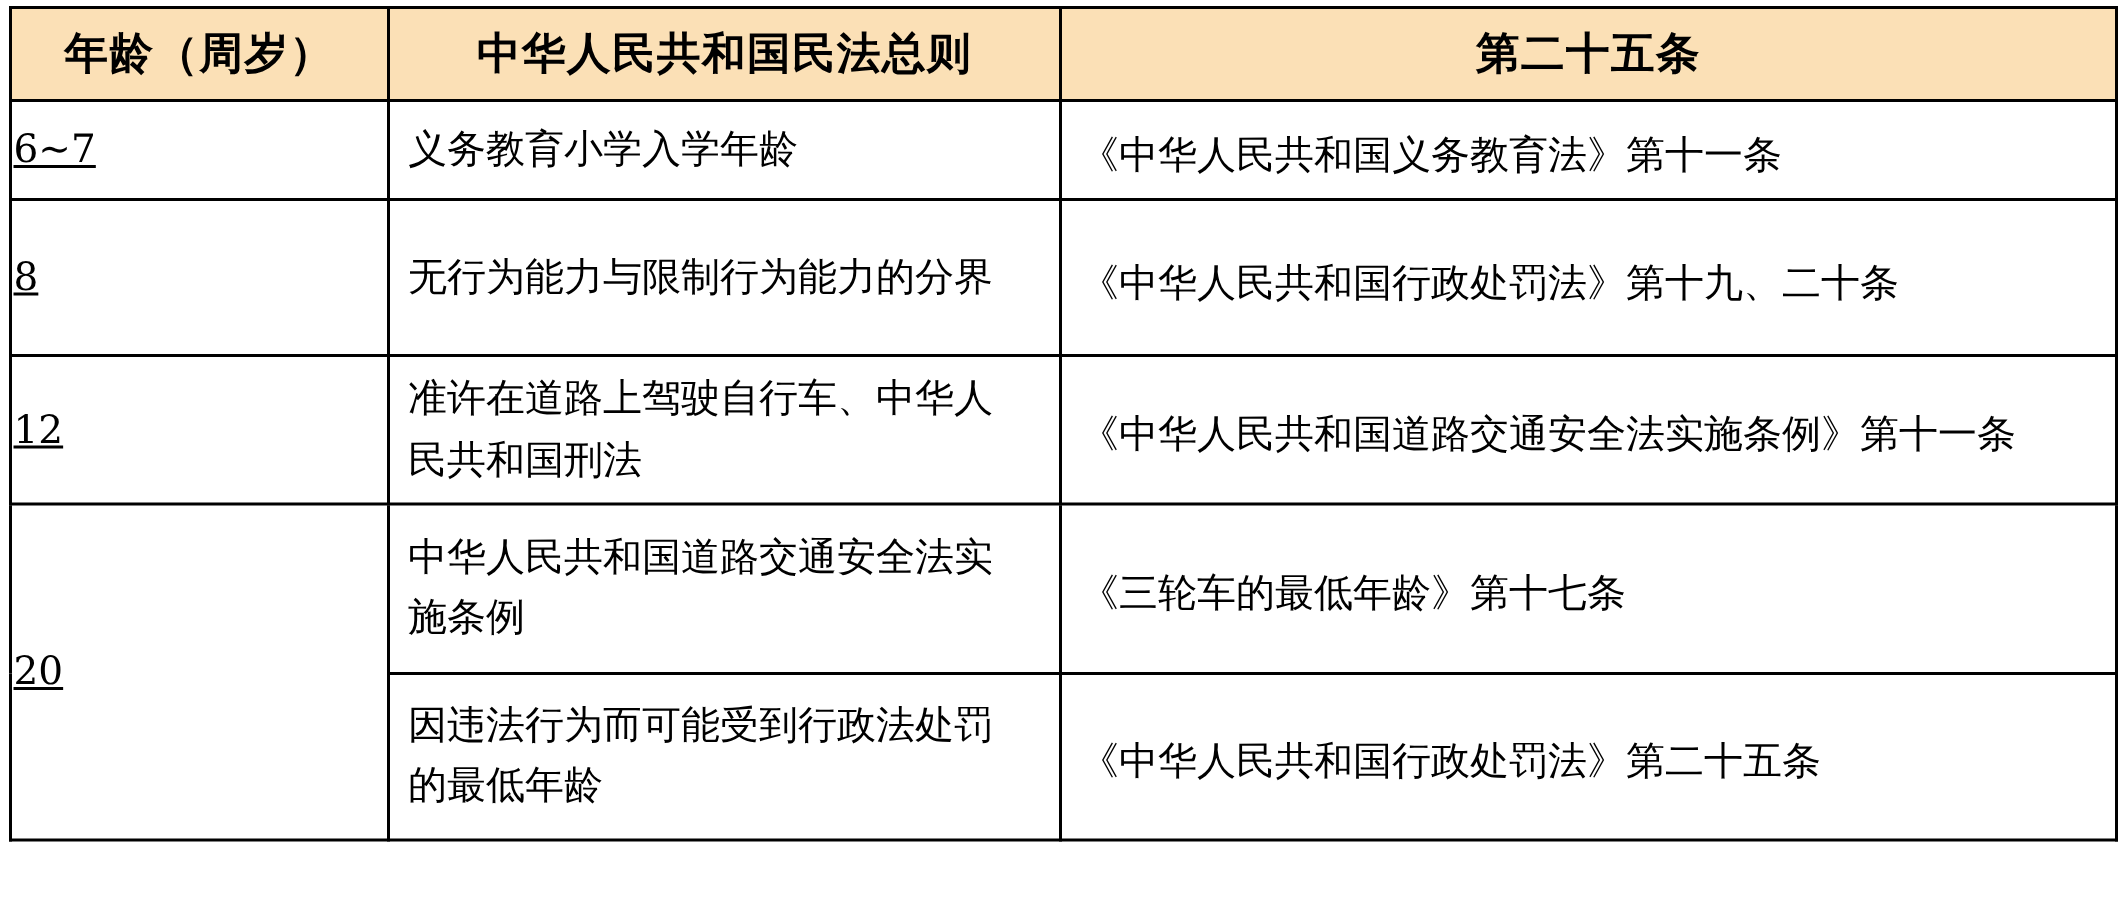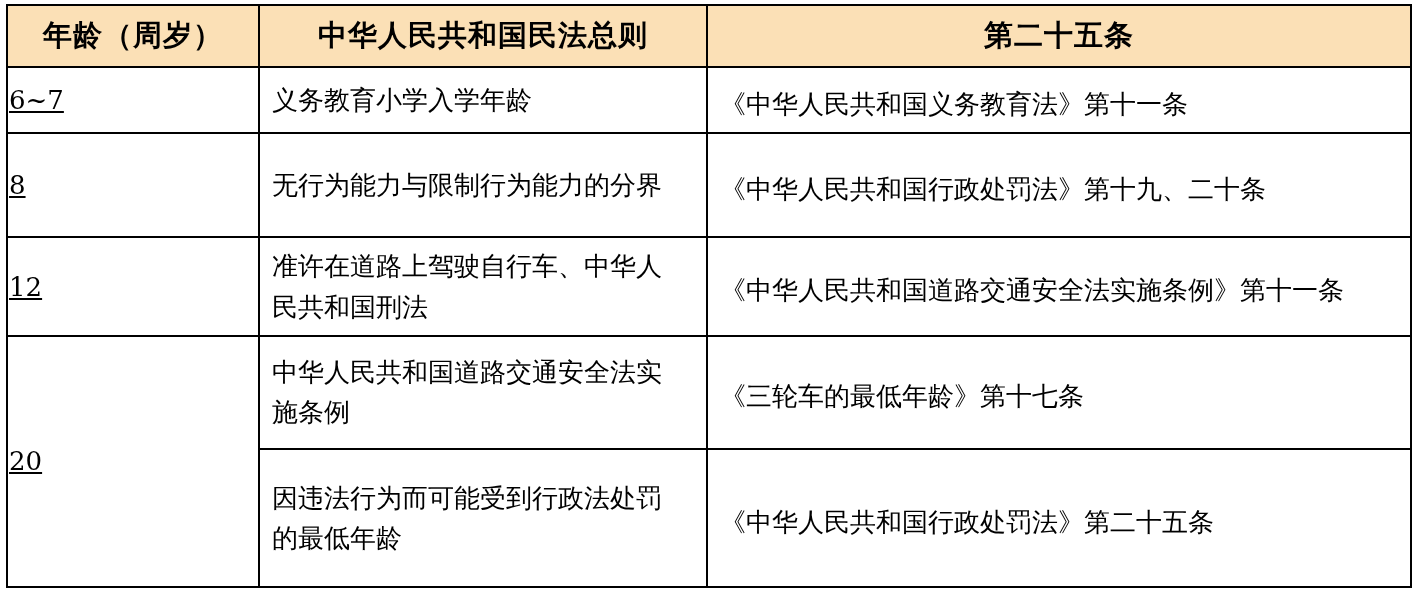--- a/index.html
+++ b/index.html
@@ -63,21 +63,21 @@
     font-size: 26px;
     line-height: 1.55;
     padding: 16px 10px 8px 12px;
     color: #000;
     border-radius: 20px;
   }
   .row-h1 { height: 56px; }
   .row-h2 { height: 104px; }
   .row-h3 { height: 92px; }
   .row-h4 { height: 113px; }
-  .row-h5 { height: 138px; }
+  .row-h5 { height: 111px; }
 </style>
 </head>
 <body>
 
 <div class="table-wrap">
   <table class="legal-age-table">
     <colgroup>
       <col class="c-age">
       <col class="c-mean">
       <col class="c-basis">

